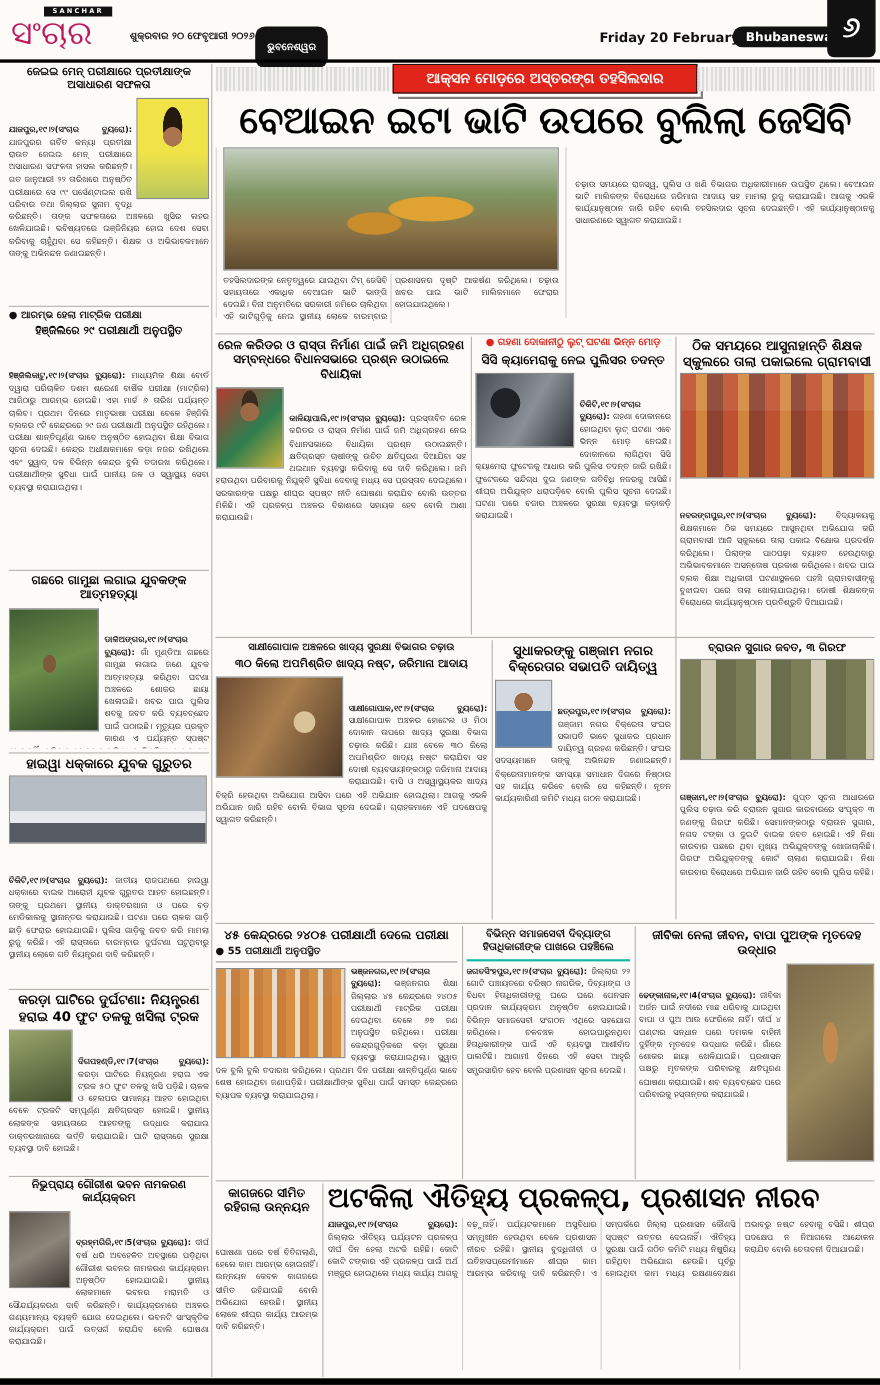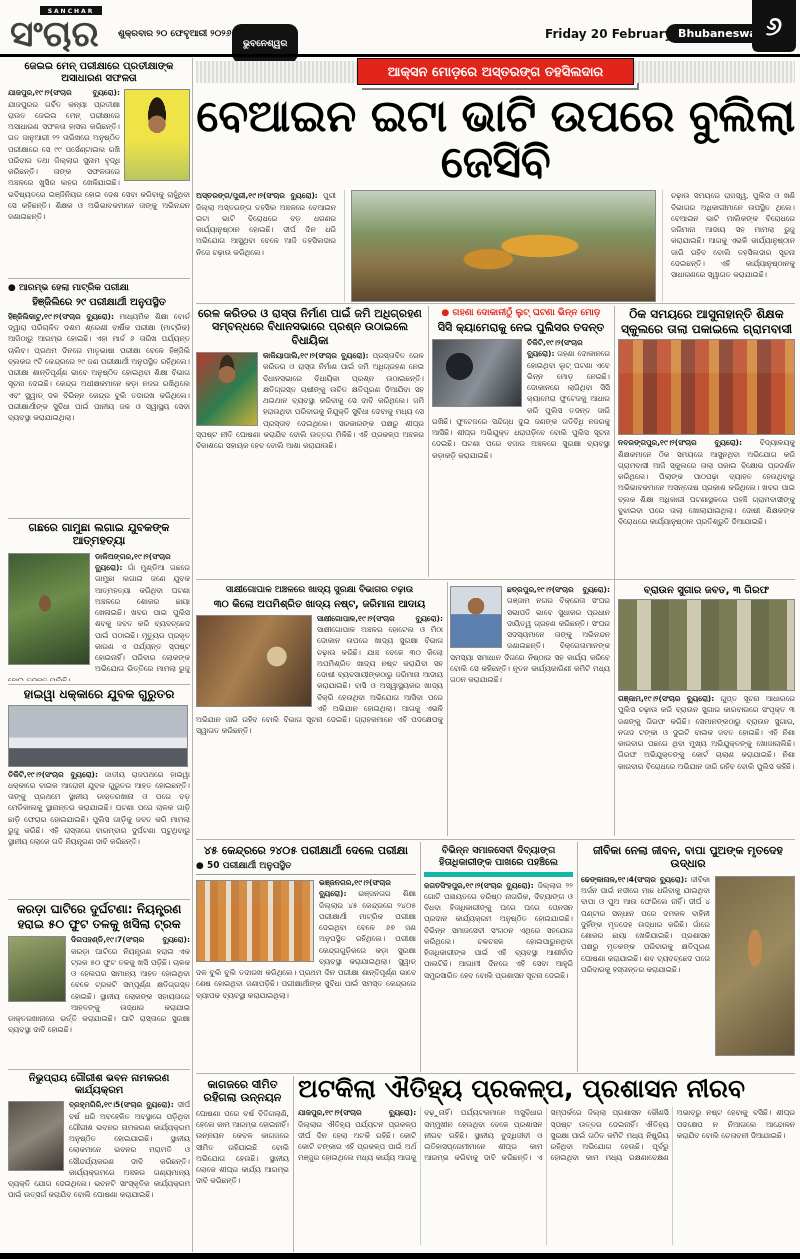--- a/index.html
+++ b/index.html
@@ -2,25 +2,25 @@
 <html lang="or"><head>
 <meta charset="utf-8">
 <style>
   html,body{margin:0;padding:0;background:#e9e7e2;font-family:"DejaVu Sans","Liberation Sans",sans-serif;}
   #page{position:relative;width:800px;height:1259px;background:#fcfbf8;overflow:hidden;color:#111;}
   .abs{position:absolute;}
   .story{overflow:hidden;}
   h1,h2,h3,p{margin:0;}
   .hl{font-weight:700;color:#000;text-align:center;line-height:1.22;margin-bottom:3px;}
   .h10{font-size:10px;}.h11{font-size:11px;}.h12{font-size:12px;}.h13{font-size:10px;}
-  .h34{font-size:44px;line-height:1.05;letter-spacing:-.5px;}
+  .h34{font-size:34px;line-height:1.05;letter-spacing:-.5px;}
   .h26{font-size:25px;line-height:1.05;text-align:left;}
   .kick{font-size:9px;font-weight:700;text-align:center;line-height:1.3;margin-bottom:2px;}
   .red{color:#e1251b;}
-  .s{font-size:7.5px;line-height:1.5;text-align:justify;color:#161616;}
+  .s{font-size:7.5px;line-height:1.5;text-align:justify;color:#161616;margin-top:28px;}
   .dl{font-weight:700;}
   .cols2{column-count:2;column-gap:7px;column-rule:1px solid #ccc;}
   .cols4{column-count:4;column-gap:8px;column-rule:1px solid #ccc;}
   .ph{border:1px solid #8a8a8a;box-sizing:border-box;}
   .ph-girl{background:radial-gradient(circle at 50% 38%,#a9744e 0 13%,transparent 14%),radial-gradient(ellipse at 50% 28%,#241a10 0 19%,transparent 20%),linear-gradient(180deg,#f0e348 55%,#b9c75e 100%);}
   .ph-jcb{background:radial-gradient(ellipse at 62% 50%,#e0a232 0 14%,transparent 15%),radial-gradient(ellipse at 45% 62%,#c98d2b 0 10%,transparent 11%),linear-gradient(180deg,#c4cfc0 0%,#7f9663 38%,#8a7347 68%,#5d4a2e 100%);}
   .ph-mla{background:radial-gradient(circle at 50% 30%,#9c6a44 0 14%,transparent 15%),radial-gradient(ellipse at 50% 22%,#3a2a20 0 17%,transparent 18%),linear-gradient(135deg,#b43a2f,#2e7d4f 55%,#c8b23a);}
   .ph-cc{background:radial-gradient(circle at 30% 40%,#1f2226 0 18%,transparent 19%),linear-gradient(120deg,#4a4e54,#8a9097 55%,#303439);}
   .ph-school{background:repeating-linear-gradient(90deg,rgba(194,77,46,.85) 0 14px,rgba(217,137,63,.85) 14px 24px,rgba(138,60,44,.85) 24px 38px),linear-gradient(180deg,#cfc3a8 0 35%,#a06a44 36% 100%);}
   .ph-tree{background:radial-gradient(ellipse at 45% 45%,#7c5a3a 0 9%,transparent 10%),linear-gradient(160deg,#3f5c33,#6d8f4a 45%,#2f4527);}
@@ -41,21 +41,21 @@
   .flex{display:flex;}
 </style>
 </head>
 <body>
 
 <div id="page">
 
   <header>
     <div class="abs" style="left:10px;top:6px;width:130px;">
       <div style="background:#111;color:#fff;font-size:6px;font-weight:700;letter-spacing:2px;width:62px;text-align:center;padding:1px 0;margin-left:30px;">SANCHAR</div>
-      <div style="color:#404040;font-size:36px;font-weight:700;line-height:1.05;">ସଂଚାର</div>
+      <div style="color:#be185d;font-size:30px;font-weight:400;line-height:1.05;">ସଂଚାର</div>
     </div>
     <div class="abs" style="left:118px;top:28px;font-size:9px;font-weight:700;">ଶୁକ୍ରବାର ୨୦ ଫେବୃଆରୀ ୨୦୨୬</div>
     <div class="abs pill" style="left:232px;top:24px;font-size:9px;padding:14px 11px;">ଭୁବନେଶ୍ୱର</div>
     <div class="abs" style="left:545px;top:27px;font-size:12px;font-weight:700;">Friday 20 February 2026</div>
     <div class="abs pill" style="left:666px;top:24px;font-size:11px;padding:3px 12px;">Bhubaneswar</div>
     <div class="abs" style="left:752px;top:0;width:44px;height:52px;background:#111;border-radius:0 0 6px 6px;color:#fff;display:flex;align-items:center;justify-content:center;font-size:26px;font-weight:700;">
         <span>୬</span>
       </div>
   </header>
   <div class="abs rule" style="left:0;top:54px;width:800px;height:3px;"></div>
@@ -86,42 +86,41 @@
 
   <section class="story abs" style="left:8px;top:687px;width:182px;height:210px;">
     <h2 class="hl h12">ହାଇୱା ଧକ୍କାରେ ଯୁବକ ଗୁରୁତର</h2>
     <div class="ph ph-truck" style="width:180px;height:62px;margin:2px 0;"></div>
     <p class="s"><b class="dl">ଚିକିଟି,୧୯।୨(ସଂଚାର ବ୍ୟୁରୋ):</b> <span>ଜାତୀୟ ରାଜପଥରେ ହାଇୱା ଧକ୍କାରେ ବାଇକ ଆରୋହୀ ଯୁବକ ଗୁରୁତର ଆହତ ହୋଇଛନ୍ତି। ତାଙ୍କୁ ପ୍ରଥମେ ସ୍ଥାନୀୟ ଡାକ୍ତରଖାନା ଓ ପରେ ବଡ଼ ମେଡିକାଲକୁ ସ୍ଥାନାନ୍ତର କରାଯାଇଛି। ଘଟଣା ପରେ ଚାଳକ ଗାଡ଼ି ଛାଡ଼ି ଫେରାର ହୋଇଯାଇଛି। ପୁଲିସ ଗାଡ଼ିକୁ ଜବତ କରି ମାମଲା ରୁଜୁ କରିଛି। ଏହି ରାସ୍ତାରେ ବାରମ୍ବାର ଦୁର୍ଘଟଣା ଘଟୁଥିବାରୁ ସ୍ଥାନୀୟ ଲୋକେ ଗତି ନିୟନ୍ତ୍ରଣ ଦାବି କରିଛନ୍ତି।</span></p>
   </section>
 
   <div class="abs hline" style="left:8px;top:899px;width:182px;"></div>
 
   <section class="story abs" style="left:8px;top:902px;width:182px;height:164px;">
-    <h2 class="hl h12">କରଡ଼ା ଘାଟିରେ ଦୁର୍ଘଟଣା: ନିୟନ୍ତ୍ରଣ ହରାଇ ୫୦ ଫୁଟ ତଳକୁ ଖସିଲା ଟ୍ରକ</h2>
+    <h2 class="hl h12">କରଡ଼ା ଘାଟିରେ ଦୁର୍ଘଟଣା: ନିୟନ୍ତ୍ରଣ ହରାଇ 40 ଫୁଟ ତଳକୁ ଖସିଲା ଟ୍ରକ</h2>
     <div class="ph ph-ghat" style="float:left;width:58px;height:66px;margin:2px 5px 2px 0;"></div>
     <p class="s"><b class="dl">ଦିଗପହଣ୍ଡି,୧୯।7(ସଂଚାର ବ୍ୟୁରୋ):</b> <span>କରଡ଼ା ଘାଟିରେ ନିୟନ୍ତ୍ରଣ ହରାଇ ଏକ ଟ୍ରକ ୫୦ ଫୁଟ ତଳକୁ ଖସି ପଡ଼ିଛି। ଚାଳକ ଓ ହେଲପର ସାମାନ୍ୟ ଆହତ ହୋଇଥିବା ବେଳେ ଟ୍ରକଟି ସମ୍ପୂର୍ଣ୍ଣ କ୍ଷତିଗ୍ରସ୍ତ ହୋଇଛି। ସ୍ଥାନୀୟ ଲୋକଙ୍କ ସହାୟତାରେ ଆହତଙ୍କୁ ଉଦ୍ଧାର କରାଯାଇ ଡାକ୍ତରଖାନାରେ ଭର୍ତ୍ତି କରାଯାଇଛି। ଘାଟି ରାସ୍ତାରେ ସୁରକ୍ଷା ବ୍ୟବସ୍ଥା ଦାବି ହୋଇଛି।</span></p>
   </section>
 
   <div class="abs hline" style="left:8px;top:1069px;width:182px;"></div>
 
   <section class="story abs" style="left:8px;top:1072px;width:182px;height:178px;">
     <h2 class="hl h10">ନିଭୁପ୍ରାୟ ଗୌରୀଶ ଭବନ ନାମକରଣ କାର୍ଯ୍ୟକ୍ରମ</h2>
     <div class="ph ph-rocks" style="float:left;width:56px;height:70px;margin:2px 5px 2px 0;"></div>
     <p class="s"><b class="dl">ବ୍ରହ୍ମଗିରି,୧୯।5(ସଂଚାର ବ୍ୟୁରୋ):</b> <span>ଦୀର୍ଘ ବର୍ଷ ଧରି ଅବହେଳିତ ଅବସ୍ଥାରେ ପଡ଼ିଥିବା ଗୌରୀଶ ଭବନର ନାମକରଣ କାର୍ଯ୍ୟକ୍ରମ ଅନୁଷ୍ଠିତ ହୋଇଯାଇଛି। ସ୍ଥାନୀୟ ଲୋକମାନେ ଭବନର ମରାମତି ଓ ସୌନ୍ଦର୍ଯ୍ୟକରଣ ଦାବି କରିଛନ୍ତି। କାର୍ଯ୍ୟକ୍ରମରେ ଅଞ୍ଚଳର ଗଣ୍ୟମାନ୍ୟ ବ୍ୟକ୍ତି ଯୋଗ ଦେଇଥିଲେ। ଭବନଟି ସାଂସ୍କୃତିକ କାର୍ଯ୍ୟକ୍ରମ ପାଇଁ ଉତ୍ସର୍ଗ କରାଯିବ ବୋଲି ଘୋଷଣା କରାଯାଇଛି।</span></p>
   </section>
 
   <section class="story abs" style="left:196px;top:58px;width:599px;height:244px;">
     <div class="flex" style="align-items:flex-start;">
       <div class="htone"></div>
       <div class="banner">ଆକ୍ସନ ମୋଡ଼ରେ ଅସ୍ତରଙ୍ଗ ତହସିଲଦାର</div>
       <div class="htone"></div>
     </div>
     <h1 class="hl h34" style="margin-top:8px;">ବେଆଇନ ଇଟା ଭାଟି ଉପରେ ବୁଲିଲା ଜେସିବି</h1>
     <div class="flex" style="gap:8px;margin-top:5px;height:155px;">
-      <p class="s" style="width:140px;flex:none;"><b class="dl">ଅସ୍ତରଙ୍ଗ/ପୁରୀ,୧୯।୨(ସଂଚାର ବ୍ୟୁରୋ):</b> <span>ପୁରୀ ଜିଲ୍ଲା ଅସ୍ତରଙ୍ଗ ତହସିଲ ଅଞ୍ଚଳରେ ବେଆଇନ ଇଟା ଭାଟି ବିରୋଧରେ ବଡ଼ ଧରଣର କାର୍ଯ୍ୟାନୁଷ୍ଠାନ ହୋଇଛି। ଦୀର୍ଘ ଦିନ ଧରି ଅଭିଯୋଗ ଆସୁଥିବା ବେଳେ ଆଜି ତହସିଲଦାର ନିଜେ ଚଢ଼ାଉ କରିଥିଲେ।</span></p>
       <div style="width:305px;flex:none;border-left:1px solid #ccc;border-right:1px solid #ccc;padding:0 6px;">
         <div class="ph ph-jcb" style="width:100%;height:112px;"></div>
         <p class="s cols2" style="margin-top:3px;"><span>ତହସିଲଦାରଙ୍କ ନେତୃତ୍ୱରେ ଯାଇଥିବା ଟିମ୍ ଜେସିବି ସହାୟତାରେ ଏକାଧିକ ବେଆଇନ ଭାଟି ଭାଙ୍ଗି ଦେଇଛି। ବିନା ଅନୁମତିରେ ସରକାରୀ ଜମିରେ ଚାଲିଥିବା ଏହି ଭାଟିଗୁଡ଼ିକୁ ନେଇ ସ୍ଥାନୀୟ ଲୋକେ ବାରମ୍ବାର ପ୍ରଶାସନର ଦୃଷ୍ଟି ଆକର୍ଷଣ କରିଥିଲେ। ଚଢ଼ାଉ ଖବର ପାଇ ଭାଟି ମାଲିକମାନେ ଫେରାର ହୋଇଯାଇଥିଲେ।</span></p>
       </div>
       <p class="s" style="flex:1;"><span>ଚଢ଼ାଉ ସମୟରେ ରାଜସ୍ୱ, ପୁଲିସ ଓ ଖଣି ବିଭାଗର ଅଧିକାରୀମାନେ ଉପସ୍ଥିତ ଥିଲେ। ବେଆଇନ ଭାଟି ମାଲିକଙ୍କ ବିରୋଧରେ ଜରିମାନା ଆଦାୟ ସହ ମାମଲା ରୁଜୁ କରାଯାଇଛି। ଆଗକୁ ଏଭଳି କାର୍ଯ୍ୟାନୁଷ୍ଠାନ ଜାରି ରହିବ ବୋଲି ତହସିଲଦାର ସୂଚନା ଦେଇଛନ୍ତି। ଏହି କାର୍ଯ୍ୟାନୁଷ୍ଠାନକୁ ସାଧାରଣରେ ସ୍ୱାଗତ କରାଯାଇଛି।</span></p>
     </div>
   </section>
 
   <div class="abs hline" style="left:196px;top:303px;width:599px;"></div>
 
@@ -153,43 +152,44 @@
   <section class="story abs" style="left:196px;top:584px;width:247px;height:252px;">
     <div class="kick">ସାକ୍ଷୀଗୋପାଳ ଅଞ୍ଚଳରେ ଖାଦ୍ୟ ସୁରକ୍ଷା ବିଭାଗର ଚଢ଼ାଉ</div>
     <h2 class="hl h13">୩୦ କିଲୋ ଅପମିଶ୍ରିତ ଖାଦ୍ୟ ନଷ୍ଟ, ଜରିମାନା ଆଦାୟ</h2>
     <div class="ph ph-food" style="float:left;width:116px;height:92px;margin:2px 5px 2px 0;"></div>
     <p class="s"><b class="dl">ସାକ୍ଷୀଗୋପାଳ,୧୯।୨(ସଂଚାର ବ୍ୟୁରୋ):</b> <span>ସାକ୍ଷୀଗୋପାଳ ଅଞ୍ଚଳର ହୋଟେଲ ଓ ମିଠା ଦୋକାନ ଉପରେ ଖାଦ୍ୟ ସୁରକ୍ଷା ବିଭାଗ ଚଢ଼ାଉ କରିଛି। ଯାଞ୍ଚ ବେଳେ ୩୦ କିଲୋ ଅପମିଶ୍ରିତ ଖାଦ୍ୟ ନଷ୍ଟ କରାଯିବା ସହ ଦୋଷୀ ବ୍ୟବସାୟୀଙ୍କଠାରୁ ଜରିମାନା ଆଦାୟ କରାଯାଇଛି। ବାସି ଓ ଅସ୍ୱାସ୍ଥ୍ୟକର ଖାଦ୍ୟ ବିକ୍ରି ହେଉଥିବା ଅଭିଯୋଗ ଆସିବା ପରେ ଏହି ଅଭିଯାନ ହୋଇଥିଲା। ଆଗକୁ ଏଭଳି ଅଭିଯାନ ଜାରି ରହିବ ବୋଲି ବିଭାଗ ସୂଚନା ଦେଇଛି। ଗ୍ରାହକମାନେ ଏହି ପଦକ୍ଷେପକୁ ସ୍ୱାଗତ କରିଛନ୍ତି।</span></p>
   </section>
 
   <div class="abs vline" style="left:447px;top:582px;height:254px;"></div>
 
   <section class="story abs" style="left:450px;top:584px;width:160px;height:252px;">
+    <h2 class="hl h12">ସୁଧାକରଙ୍କୁ ଗଞ୍ଜାମ ନଗର ବିକ୍ରେତାର ସଭାପତି ଦାୟିତ୍ୱ</h2>
     <div class="ph ph-man" style="float:left;width:52px;height:62px;margin:2px 5px 2px 0;"></div>
     <p class="s"><b class="dl">ଛତ୍ରପୁର,୧୯।୨(ସଂଚାର ବ୍ୟୁରୋ):</b> <span>ଗଞ୍ଜାମ ନଗର ବିକ୍ରେତା ସଂଘର ସଭାପତି ଭାବେ ସୁଧାକର ପ୍ରଧାନ ଦାୟିତ୍ୱ ଗ୍ରହଣ କରିଛନ୍ତି। ସଂଘର ସଦସ୍ୟମାନେ ତାଙ୍କୁ ଅଭିନନ୍ଦନ ଜଣାଇଛନ୍ତି। ବିକ୍ରେତାମାନଙ୍କ ସମସ୍ୟା ସମାଧାନ ଦିଗରେ ନିଷ୍ଠାର ସହ କାର୍ଯ୍ୟ କରିବେ ବୋଲି ସେ କହିଛନ୍ତି। ନୂତନ କାର୍ଯ୍ୟକାରିଣୀ କମିଟି ମଧ୍ୟ ଗଠନ କରାଯାଇଛି।</span></p>
   </section>
 
   <section class="story abs" style="left:618px;top:584px;width:177px;height:252px;">
     <h2 class="hl h13">ବ୍ରାଉନ ସୁଗାର ଜବତ, ୩ ଗିରଫ</h2>
     <div class="ph ph-police" style="width:177px;height:92px;margin:2px 0;"></div>
     <p class="s"><b class="dl">ଗଞ୍ଜାମ,୧୯।୨(ସଂଚାର ବ୍ୟୁରୋ):</b> <span>ଗୁପ୍ତ ସୂଚନା ଆଧାରରେ ପୁଲିସ ଚଢ଼ାଉ କରି ବ୍ରାଉନ ସୁଗାର କାରବାରରେ ସଂପୃକ୍ତ ୩ ଜଣଙ୍କୁ ଗିରଫ କରିଛି। ସେମାନଙ୍କଠାରୁ ବ୍ରାଉନ ସୁଗାର, ନଗଦ ଟଙ୍କା ଓ ଦୁଇଟି ବାଇକ ଜବତ ହୋଇଛି। ଏହି ନିଶା କାରବାର ପଛରେ ଥିବା ମୁଖ୍ୟ ଅଭିଯୁକ୍ତଙ୍କୁ ଖୋଜାଚାଲିଛି। ଗିରଫ ଅଭିଯୁକ୍ତଙ୍କୁ କୋର୍ଟ ଚାଲାଣ କରାଯାଇଛି। ନିଶା କାରବାର ବିରୋଧରେ ଅଭିଯାନ ଜାରି ରହିବ ବୋଲି ପୁଲିସ କହିଛି।</span></p>
   </section>
 
   <div class="abs hline" style="left:196px;top:839px;width:599px;"></div>
 
   <section class="story abs" style="left:196px;top:844px;width:220px;height:226px;">
     <h2 class="hl h11">୪୫ କେନ୍ଦ୍ରରେ ୨୪୦୫ ପରୀକ୍ଷାର୍ଥୀ ଦେଲେ ପରୀକ୍ଷା</h2>
-    <div class="kick" style="text-align:left;border-bottom:1px solid #999;padding-bottom:2px;"><span>● </span><span>50 ପରୀକ୍ଷାର୍ଥୀ ଅନୁପସ୍ଥିତ</span></div>
+    <div class="kick" style="text-align:left;border-bottom:1px solid #999;padding-bottom:2px;"><span>● </span><span>55 ପରୀକ୍ଷାର୍ଥୀ ଅନୁପସ୍ଥିତ</span></div>
     <div class="ph ph-students" style="float:left;width:118px;height:82px;margin:3px 5px 2px 0;"></div>
     <p class="s" style="margin-top:2px;"><b class="dl">ଭଞ୍ଜନଗର,୧୯।୨(ସଂଚାର ବ୍ୟୁରୋ):</b> <span>ଭଞ୍ଜନଗର ଶିକ୍ଷା ଜିଲ୍ଲାର ୪୫ କେନ୍ଦ୍ରରେ ୨୪୦୫ ପରୀକ୍ଷାର୍ଥୀ ମାଟ୍ରିକ ପରୀକ୍ଷା ଦେଇଥିବା ବେଳେ ୬୭ ଜଣ ଅନୁପସ୍ଥିତ ରହିଥିଲେ। ପରୀକ୍ଷା କେନ୍ଦ୍ରଗୁଡ଼ିକରେ କଡ଼ା ସୁରକ୍ଷା ବ୍ୟବସ୍ଥା କରାଯାଇଥିଲା। ସ୍କ୍ୱାଡ୍ ଦଳ ବୁଲି ବୁଲି ତଦାରଖ କରିଥିଲେ। ପ୍ରଥମ ଦିନ ପରୀକ୍ଷା ଶାନ୍ତିପୂର୍ଣ୍ଣ ଭାବେ ଶେଷ ହୋଇଥିବା ଜଣାପଡ଼ିଛି। ପରୀକ୍ଷାର୍ଥୀଙ୍କ ସୁବିଧା ପାଇଁ ସମସ୍ତ କେନ୍ଦ୍ରରେ ବ୍ୟାପକ ବ୍ୟବସ୍ଥା କରାଯାଇଥିଲା।</span></p>
   </section>
 
   <div class="abs vline" style="left:420px;top:842px;height:230px;"></div>
 
   <section class="story abs" style="left:424px;top:844px;width:149px;height:226px;">
-    <div class="kick" style="font-size:9.5px;border-bottom:5px solid #14b8a6;padding-bottom:3px;">ବିଭିନ୍ନ ସମାଜସେବୀ ଦିବ୍ୟାଙ୍ଗ ହିତାଧିକାରୀଙ୍କ ପାଖରେ ପହଞ୍ଚିଲେ</div>
+    <div class="kick" style="font-size:9.5px;border-bottom:2px solid #14b8a6;padding-bottom:3px;">ବିଭିନ୍ନ ସମାଜସେବୀ ଦିବ୍ୟାଙ୍ଗ ହିତାଧିକାରୀଙ୍କ ପାଖରେ ପହଞ୍ଚିଲେ</div>
     <p class="s" style="margin-top:3px;"><b class="dl">ଜଗତସିଂହପୁର,୧୯।୨(ସଂଚାର ବ୍ୟୁରୋ):</b> <span>ଜିଲ୍ଲାର ୨୨ ଗୋଟି ପଞ୍ଚାୟତରେ ବରିଷ୍ଠ ନାଗରିକ, ଦିବ୍ୟାଙ୍ଗ ଓ ବିଧବା ହିତାଧିକାରୀଙ୍କୁ ଘରେ ଘରେ ପେନସନ ପ୍ରଦାନ କାର୍ଯ୍ୟକ୍ରମ ଅନୁଷ୍ଠିତ ହୋଇଯାଇଛି। ବିଭିନ୍ନ ସମାଜସେବୀ ସଂଗଠନ ଏଥିରେ ସହଯୋଗ କରିଥିଲେ। ଚଳଚଞ୍ଚଳ ହୋଇପାରୁନଥିବା ହିତାଧିକାରୀଙ୍କ ପାଇଁ ଏହି ବ୍ୟବସ୍ଥା ଆଶୀର୍ବାଦ ପାଲଟିଛି। ଆଗାମୀ ଦିନରେ ଏହି ସେବା ଆହୁରି ସମ୍ପ୍ରସାରିତ ହେବ ବୋଲି ପ୍ରଶାସନ ସୂଚନା ଦେଇଛି।</span></p>
   </section>
 
   <div class="abs vline" style="left:577px;top:842px;height:230px;"></div>
 
   <section class="story abs" style="left:581px;top:844px;width:214px;height:226px;">
     <h2 class="hl h11">ଜୀବିକା ନେଲା ଜୀବନ, ବାପା ପୁଅଙ୍କ ମୃତଦେହ ଉଦ୍ଧାର</h2>
     <div class="ph ph-water" style="float:right;width:80px;height:180px;margin:2px 0 2px 5px;"></div>
     <p class="s"><b class="dl">ଢେଙ୍କାନାଳ,୧୯।4(ସଂଚାର ବ୍ୟୁରୋ):</b> <span>ଜୀବିକା ଅର୍ଜନ ପାଇଁ ନଦୀରେ ମାଛ ଧରିବାକୁ ଯାଇଥିବା ବାପା ଓ ପୁଅ ଆଉ ଫେରିଲେ ନାହିଁ। ଦୀର୍ଘ ୪ ଘଣ୍ଟାର ସନ୍ଧାନ ପରେ ଦମକଳ ବାହିନୀ ଦୁହିଁଙ୍କ ମୃତଦେହ ଉଦ୍ଧାର କରିଛି। ଗାଁରେ ଶୋକର ଛାୟା ଖେଳିଯାଇଛି। ପ୍ରଶାସନ ପକ୍ଷରୁ ମୃତକଙ୍କ ପରିବାରକୁ କ୍ଷତିପୂରଣ ଘୋଷଣା କରାଯାଇଛି। ଶବ ବ୍ୟବଚ୍ଛେଦ ପରେ ପରିବାରକୁ ହସ୍ତାନ୍ତର କରାଯାଇଛି।</span></p>
   </section>

